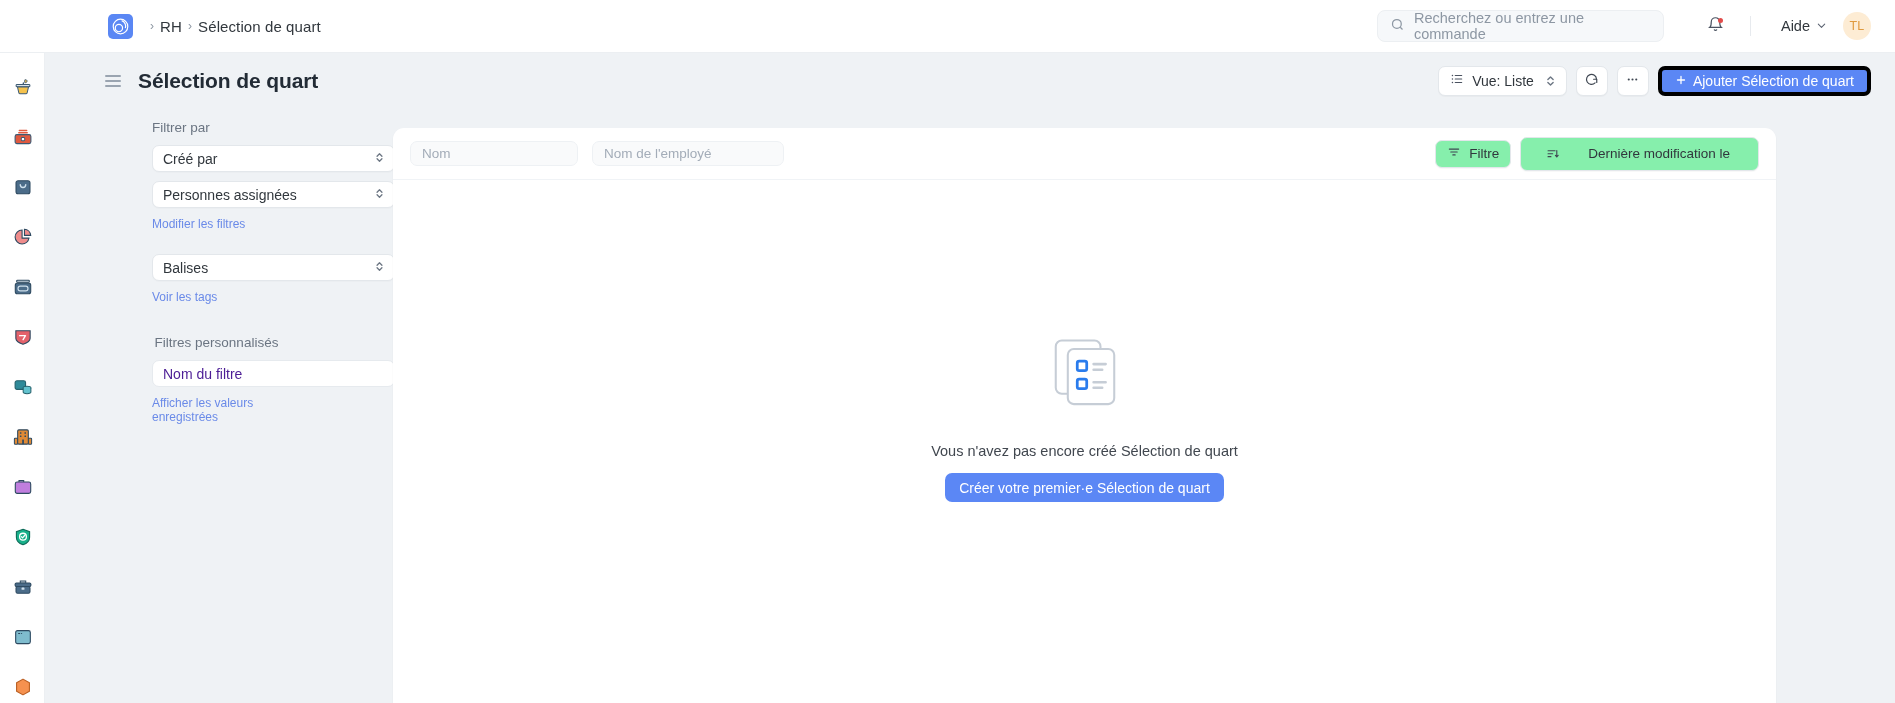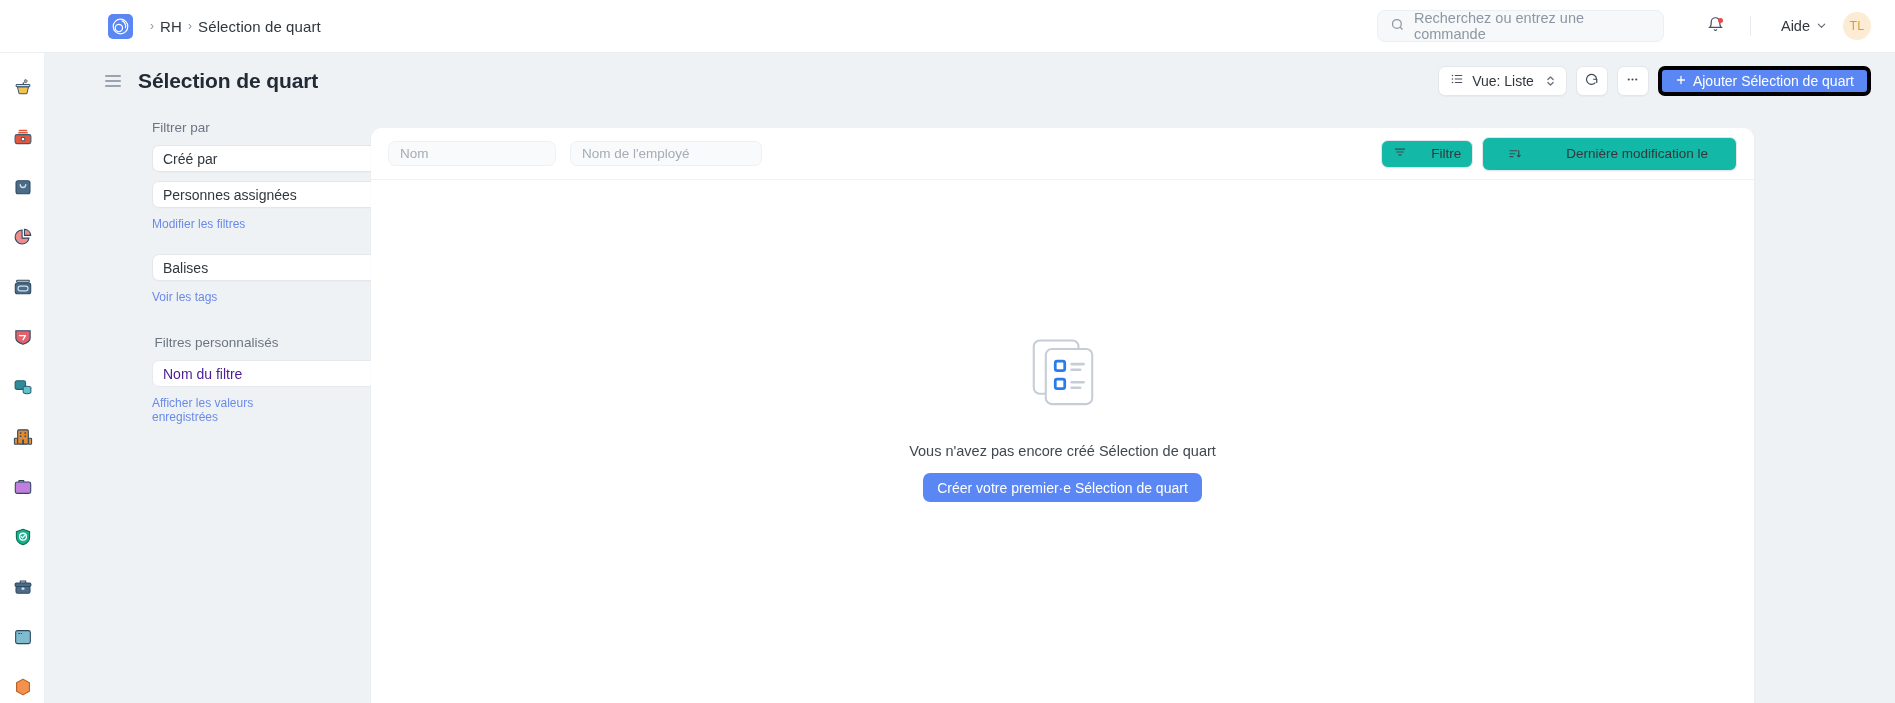--- a/index.html
+++ b/index.html
@@ -124,44 +124,44 @@
   .f-gap { height: 23px; }
   .f-input {
     width: 243px; height: 27px; background: #ffffff;
     border: 1px solid #e6eaee; border-radius: 7px;
     display: flex; align-items: center; padding: 0 10px;
     font-size: 14px; color: #4c1d95; cursor: text; margin-bottom: 9px;
   }
 
   
   .card {
-    position: absolute; left: 371px; top: 128px; width: 1383px; bottom: 0;
+    position: absolute; left: 393px; top: 128px; width: 1383px; bottom: 0;
     background: #ffffff; border-radius: 11px 11px 0 0;
     box-shadow: 0 1px 2px rgba(16,24,40,.05);
     overflow: hidden;
     text-align: right;
   }
   .card-toolbar {
     height: 52px; display: flex; align-items: center;
     padding: 0 17px; border-bottom: 1px solid #f0f3f6;
   }
   .chip-input {
     height: 25px; border-radius: 7px; background: #f9fafb;
     border: 1px solid #eef1f4; padding: 0 11px;
     display: flex; align-items: center;
     font-size: 13.5px; color: #a3acb8; cursor: text;
   }
   .chip-input.w1 { width: 168px; }
   .chip-input.w2 { width: 192px; margin-left: 14px; }
 
   .tb-actions { margin-left: auto; display: flex; align-items: center; gap: 9px; }
   .sm-btn {
-    height: 28px; border-radius: 7px; background: #14b8a6;
+    height: 28px; border-radius: 7px; background: #86efac;
     border: 1px solid #e3e7eb; display: flex; align-items: center;
-    padding: 0 11px; gap: 24px; font-size: 13.5px; color: #31373d; cursor: pointer;
+    padding: 0 11px; gap: 8px; font-size: 13.5px; color: #31373d; cursor: pointer;
     box-shadow: 0 1px 1px rgba(16,24,40,.03);
   }
   .sort-btn { padding: 16px; overflow: hidden; }
   .sort-icon-box {
     width: 32px; height: 100%; display: flex; align-items: center;
     justify-content: center; border-right: 1px solid #e9edf1;
   }
   .sort-label { padding: 0 12px 0 11px; display:flex; align-items:center; height:100%; }
 
   

